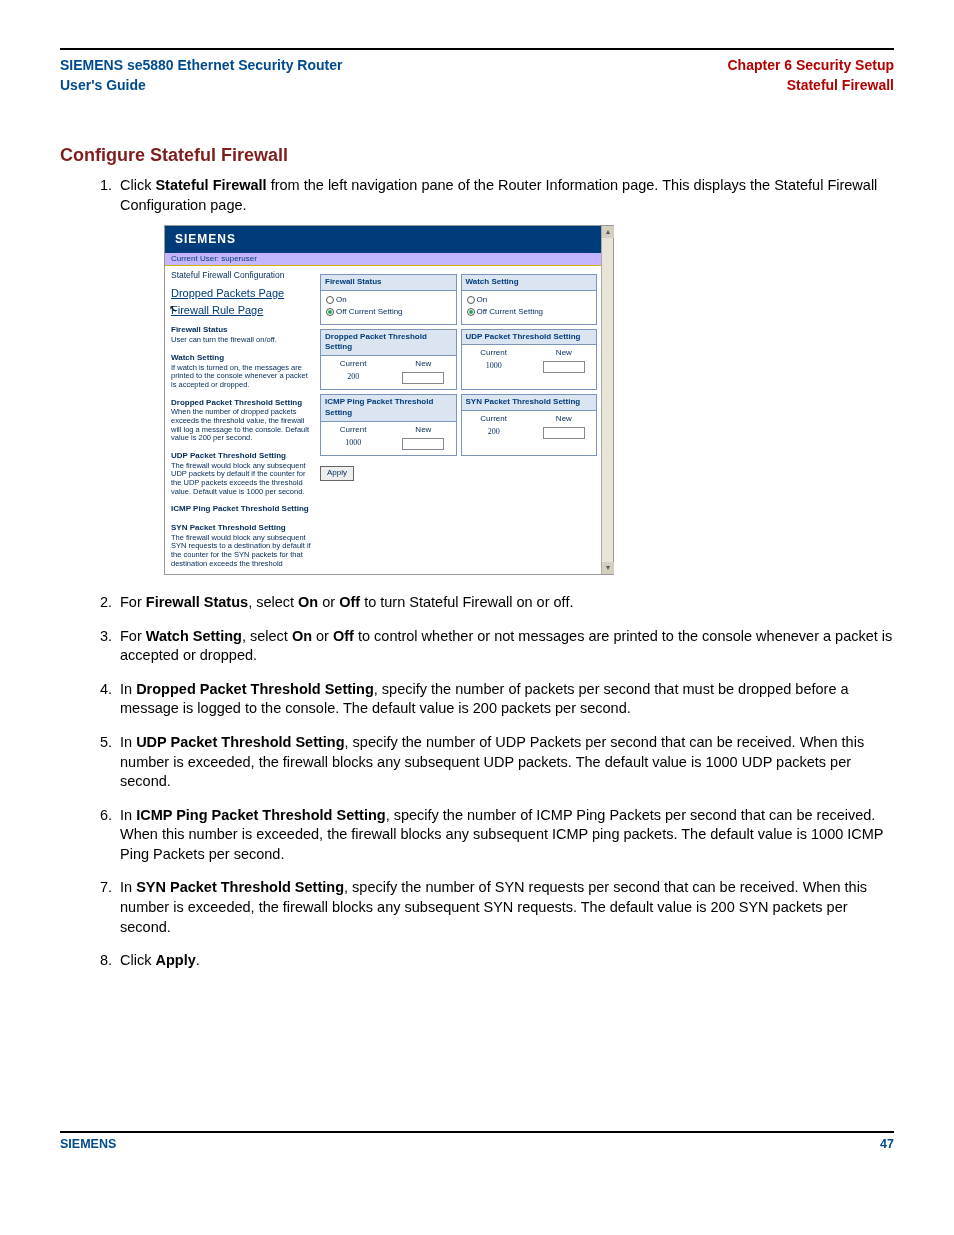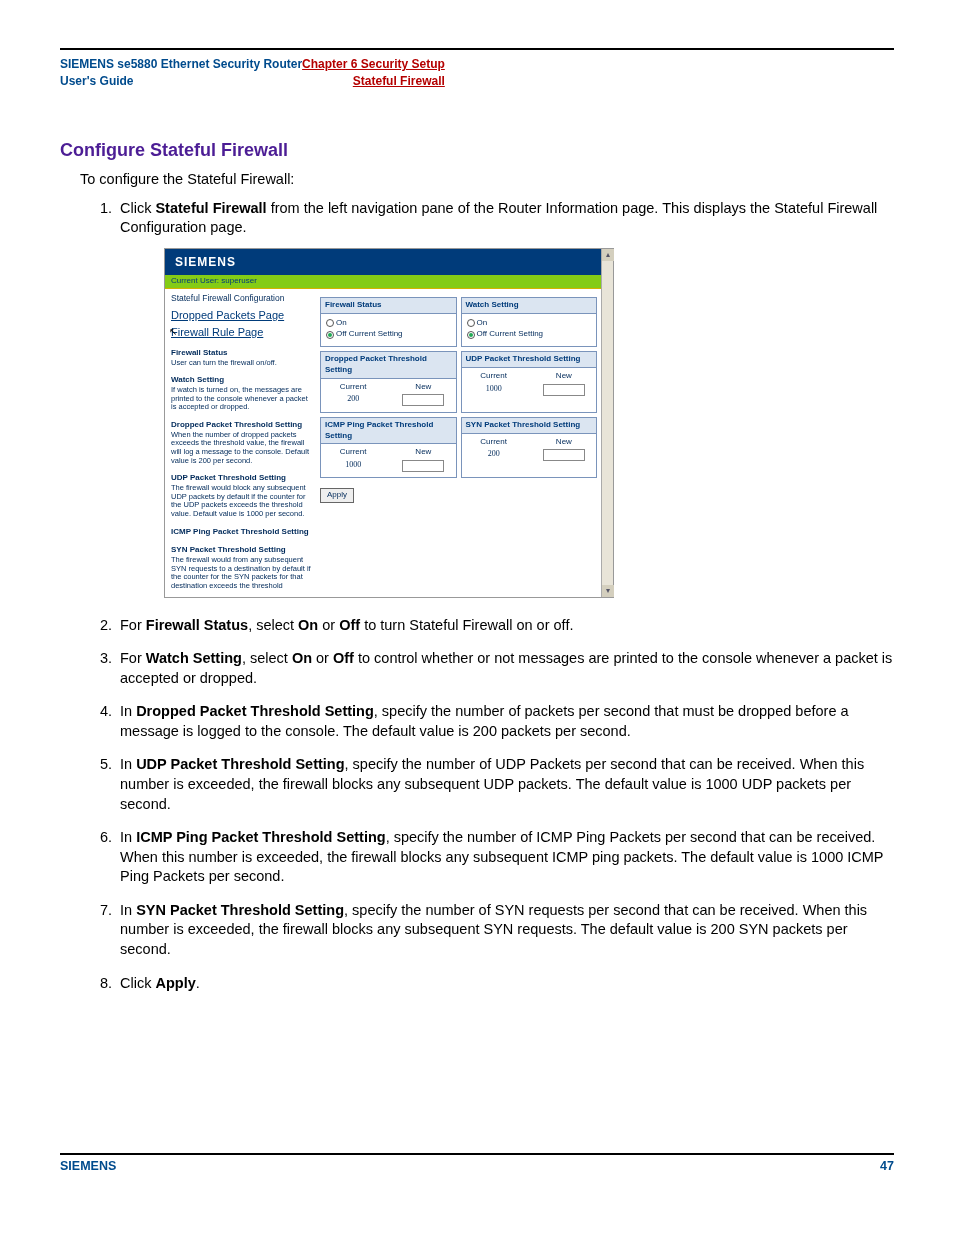--- a/index.html
+++ b/index.html
@@ -9,27 +9,28 @@
     background: #fff;
     color: #000;
     width: 954px;
   }
   .page {
     padding: 48px 60px 40px 60px;
   }
   .rule { border-top: 2px solid #000; margin-bottom: 4px; }
   .hdr {
     display: flex;
-    font-size: 12px;
+    justify-content: space-between;
+    font-size: 14px;
     padding: 2px 0 6px 0;
   }
   .hdr-left { color: #004b8d; font-weight: bold; line-height: 1.4; }
-  .hdr-right { color: #b40000; font-weight: bold; text-align: right; line-height: 1.4; text-decoration: underline; }
+  .hdr-right { color: #b40000; font-weight: bold; text-align: right; line-height: 1.4; }
   .h2 {
-    color: #4c1d95;
+    color: #7f1d1d;
     font-weight: bold;
     font-size: 18px;
     margin: 44px 0 10px 0;
   }
   .intro { font-size: 14.5px; margin: 0 0 12px 20px; }
   ol.steps { font-size: 14.5px; margin: 0 0 0 26px; padding-left: 30px; }
   ol.steps > li { margin-bottom: 14px; line-height: 1.35; padding-left: 4px; }
   ol.steps b { font-weight: 700; }
 
   
@@ -51,21 +52,21 @@
     position: absolute; left: 0; width: 12px; height: 12px;
     background: #d4cfbe; font-size: 8px; text-align: center; line-height: 12px; color: #556;
   }
   .shot-scroll .up { top: 0; }
   .shot-scroll .down { bottom: 0; }
   .brandbar {
     background: #003b7a; color: #fff; font-weight: bold;
     font-size: 12px; padding: 5px 10px; letter-spacing: 1px;
   }
   .userbar {
-    background: #84cc16; padding: 1px 6px; font-size: 8px; color: #003b7a;
+    background: #c4b5fd; padding: 1px 6px; font-size: 8px; color: #003b7a;
     border-bottom: 1px solid #d4b200;
   }
   .shot-body { display: flex; }
   .s-left {
     width: 155px; padding: 2px 6px 6px 6px;
   }
   .s-left .title { font-weight: normal; font-size: 8.5px; margin: 2px 0 4px 0; color: #002a5a; }
   .s-left a.lnk { color: #003b7a; text-decoration: underline; display: block; font-size: 11px; margin-bottom: 2px; }
   .s-left .sec { margin-top: 8px; }
   .s-left .sec b { display: block; font-size: 8px; color: #002a5a; }
@@ -113,21 +114,20 @@
       <div>SIEMENS se5880 Ethernet Security Router</div>
       <div>User's Guide</div>
     </div>
     <div class="hdr-right">
       <div>Chapter 6  Security Setup</div>
       <div>Stateful Firewall</div>
     </div>
   </div>
 
   <div class="h2">Configure Stateful Firewall</div>
-  <p class="intro">To configure the Stateful Firewall:</p>
 
   <ol class="steps">
     <li>
       <span>Click </span><b>Stateful Firewall</b><span> from the left navigation pane of the Router Information page. This displays the Stateful Firewall Configuration page.</span>
 
       <div class="shot-wrap">
         <div class="shot">
           <div class="shot-scroll">
             <div class="up">▴</div>
             <div class="down">▾</div>
@@ -154,21 +154,21 @@
                 </div>
               <div class="sec">
                   <b>UDP Packet Threshold Setting</b>
                   <span>The firewall would block any subsequent UDP packets by default if the counter for the UDP packets exceeds the threshold value. Default value is 1000 per second.</span>
                 </div>
               <div class="sec">
                   <b>ICMP Ping Packet Threshold Setting</b>
                 </div>
               <div class="sec">
                   <b>SYN Packet Threshold Setting</b>
-                  <span>The firewall would from any subsequent SYN requests to a destination by default if the counter for the SYN packets for that destination exceeds the threshold</span>
+                  <span>The firewall would block any subsequent SYN requests to a destination by default if the counter for the SYN packets for that destination exceeds the threshold</span>
                 </div>
             </div>
             <div class="s-right">
 
               <div class="panel-row">
                 <div class="panel">
                   <div class="panel-hd">Firewall Status</div>
                   <div class="panel-bd">
                     <div class="radio-row">
                         <span class="radio"></span>

